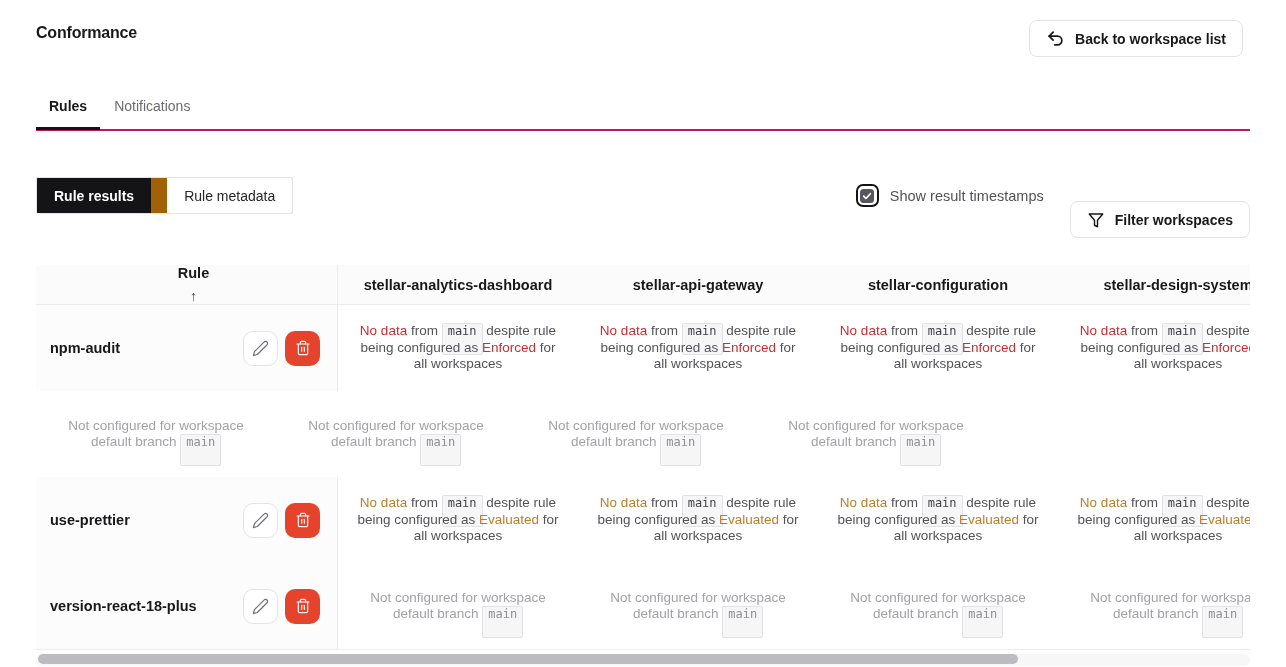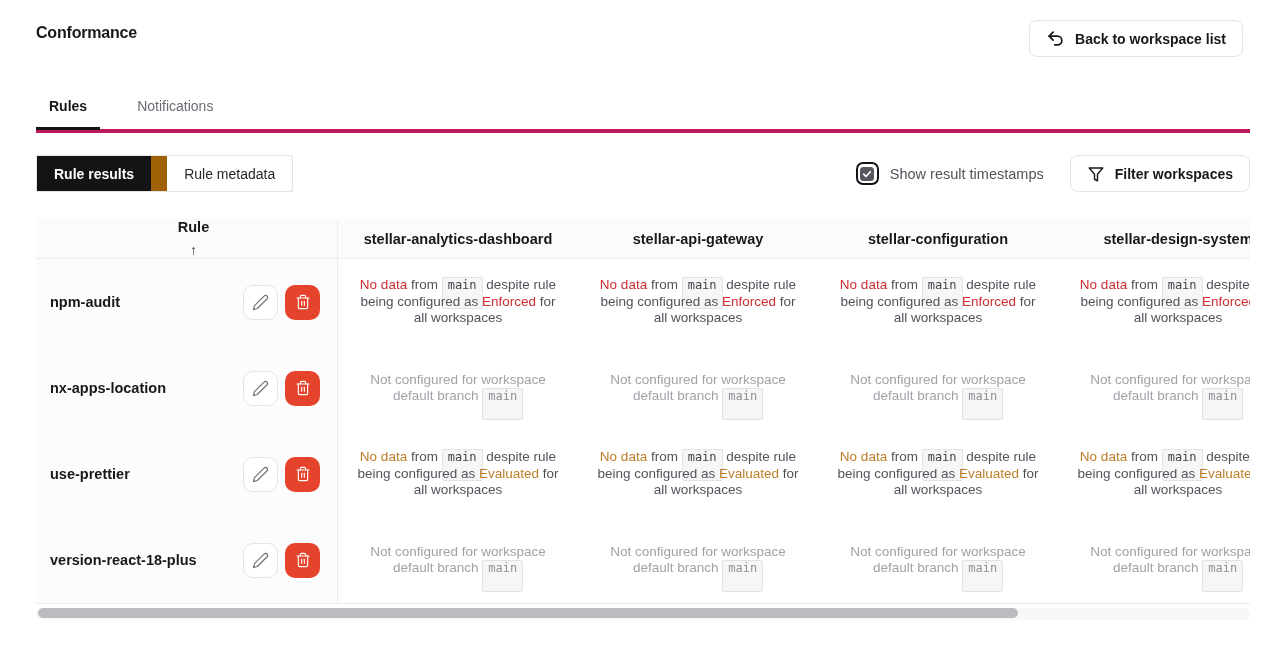--- a/index.html
+++ b/index.html
@@ -13,21 +13,21 @@
   .page-title { font-size: 16px; font-weight: 700; letter-spacing: -0.2px; }
 
   .btn {
     display: inline-flex; align-items: center; gap: 10px;
     background: #fff; border: 1px solid #e4e4e7; border-radius: 8px;
     font-family: "Liberation Sans", sans-serif;
     font-weight: 700; font-size: 14px; color: #18181b; cursor: pointer;
   }
   .back-btn { position: absolute; top: 20px; right: 43px; height: 37px; padding: 0 16px; }
 
-  .tabbar { margin: 56px 36px 0; display: flex; gap: 24px; border-bottom: 4px solid #be185d; }
+  .tabbar { margin: 56px 36px 0; display: flex; gap: 1px; border-bottom: 2px solid #be185d; }
   .tab {
     padding: 0 13px 12px; font-size: 14px; line-height: 17px; color: #6b6b74;
     border-bottom: 3px solid transparent; margin-bottom: -1px; cursor: pointer; background: none; border-top: none; border-left: none; border-right: none;
     font-family: "Liberation Sans", sans-serif;
   }
   .tab.active { color: #18181b; font-weight: 700; border-bottom-color: #141416; }
 
   .toolbar { margin: 22px 36px 0; display: flex; justify-content: space-between; align-items: center; }
   .segmented { display: flex; border: 1px solid #e4e4e7; border-radius: 2px; overflow: hidden; height: 37px; background: #a16207; gap: 16px; }
   .seg {
@@ -39,21 +39,21 @@
   .toolbar-right { display: flex; align-items: center; gap: 26px; }
   .chk { display: flex; align-items: center; gap: 11px; font-size: 14.5px; color: #52525b; cursor: pointer; }
   .chk-ring {
     width: 23px; height: 23px; border: 2px solid #141416; border-radius: 7px;
     display: flex; align-items: center; justify-content: center; background: #fff;
   }
   .chk-box {
     width: 14px; height: 14px; background: #57575f; border-radius: 3.5px;
     display: flex; align-items: center; justify-content: center;
   }
-  .filter-btn { height: 37px; padding: 15px 16px; }
+  .filter-btn { height: 37px; padding: 15px 16px; margin-top: 48px; }
 
   .table-clip { margin: 27px 0 0 36px; width: 1214px; overflow: hidden; border-bottom: 1px solid #ececf0; }
   .tbl { width: 1262px; }
   .thead { display: flex; height: 40px; background: #fbfbfc; border-bottom: 1px solid #ececf0; }
   .th { font-size: 14.5px; font-weight: 600; display: flex; align-items: center; flex-direction: column; }
   .th-rule { width: 302px; padding-left: 14px; gap: 7px; border-right: 1px solid #ececf0; }
   .th-ws { width: 240px; justify-content: center; }
   .sort-arrow { font-weight: 400; font-size: 14px; color: #3f3f46; }
 
   .tr { display: flex; height: 86px; }
@@ -178,22 +178,36 @@
             <div class="msg"><span style="color: rgb(206, 44, 49);">No data</span> from <span class="chip">main</span> despite rule being configured as <span style="color: rgb(206, 44, 49);">Enforced</span> for all workspaces</div>
           </div>
           <div class="td-ws">
             <div class="msg"><span style="color: rgb(206, 44, 49);">No data</span> from <span class="chip">main</span> despite rule being configured as <span style="color: rgb(206, 44, 49);">Enforced</span> for all workspaces</div>
           </div>
           <div class="td-ws">
             <div class="msg"><span style="color: rgb(206, 44, 49);">No data</span> from <span class="chip">main</span> despite rule being configured as <span style="color: rgb(206, 44, 49);">Enforced</span> for all workspaces</div>
           </div>
         </div>
         <div class="tr">
+          <div class="td-ws">
+            <div class="msg muted">Not configured for workspace default branch <span class="chip">main</span></div>
+          </div>
+          <div class="td-ws">
+            <div class="msg muted">Not configured for workspace default branch <span class="chip">main</span></div>
+          </div>
+          <div class="td-ws">
+            <div class="msg muted">Not configured for workspace default branch <span class="chip">main</span></div>
+          </div>
+          <div class="td-ws">
+            <div class="msg muted">Not configured for workspace default branch <span class="chip">main</span></div>
+          </div>
+        </div>
+        <div class="tr">
           <div class="td-rule">
-            <span class="rule-name">nx-apps-location</span>
+            <span class="rule-name">use-prettier</span>
             <div class="acts">
               <button class="icon-btn">
                 <span>
                   <svg width="17" height="17" viewBox="0 0 24 24" fill="none" stroke="#71717a" stroke-width="1.7" stroke-linecap="round" stroke-linejoin="round">
                     <path d="M17 3a2.85 2.83 0 1 1 4 4L7.5 20.5 2 22l1.5-5.5Z"></path>
                   </svg>
                 </span>
               </button>
               <button class="icon-btn danger" style="background: rgb(229, 67, 44);">
                 <span>
@@ -202,35 +216,35 @@
                     <path d="M19 6v14a2 2 0 0 1-2 2H7a2 2 0 0 1-2-2V6"></path>
                     <path d="M8 6V4a2 2 0 0 1 2-2h4a2 2 0 0 1 2 2v2"></path>
                     <path d="M10 11v6"></path>
                     <path d="M14 11v6"></path>
                   </svg>
                 </span>
               </button>
             </div>
           </div>
           <div class="td-ws">
-            <div class="msg muted">Not configured for workspace default branch <span class="chip">main</span></div>
-          </div>
-          <div class="td-ws">
-            <div class="msg muted">Not configured for workspace default branch <span class="chip">main</span></div>
-          </div>
-          <div class="td-ws">
-            <div class="msg muted">Not configured for workspace default branch <span class="chip">main</span></div>
-          </div>
-          <div class="td-ws">
-            <div class="msg muted">Not configured for workspace default branch <span class="chip">main</span></div>
+            <div class="msg"><span style="color: rgb(189, 125, 40);">No data</span> from <span class="chip">main</span> despite rule being configured as <span style="color: rgb(189, 125, 40);">Evaluated</span> for all workspaces</div>
+          </div>
+          <div class="td-ws">
+            <div class="msg"><span style="color: rgb(189, 125, 40);">No data</span> from <span class="chip">main</span> despite rule being configured as <span style="color: rgb(189, 125, 40);">Evaluated</span> for all workspaces</div>
+          </div>
+          <div class="td-ws">
+            <div class="msg"><span style="color: rgb(189, 125, 40);">No data</span> from <span class="chip">main</span> despite rule being configured as <span style="color: rgb(189, 125, 40);">Evaluated</span> for all workspaces</div>
+          </div>
+          <div class="td-ws">
+            <div class="msg"><span style="color: rgb(189, 125, 40);">No data</span> from <span class="chip">main</span> despite rule being configured as <span style="color: rgb(189, 125, 40);">Evaluated</span> for all workspaces</div>
           </div>
         </div>
         <div class="tr">
           <div class="td-rule">
-            <span class="rule-name">use-prettier</span>
+            <span class="rule-name">version-react-18-plus</span>
             <div class="acts">
               <button class="icon-btn">
                 <span>
                   <svg width="17" height="17" viewBox="0 0 24 24" fill="none" stroke="#71717a" stroke-width="1.7" stroke-linecap="round" stroke-linejoin="round">
                     <path d="M17 3a2.85 2.83 0 1 1 4 4L7.5 20.5 2 22l1.5-5.5Z"></path>
                   </svg>
                 </span>
               </button>
               <button class="icon-btn danger" style="background: rgb(229, 67, 44);">
                 <span>
@@ -239,57 +253,20 @@
                     <path d="M19 6v14a2 2 0 0 1-2 2H7a2 2 0 0 1-2-2V6"></path>
                     <path d="M8 6V4a2 2 0 0 1 2-2h4a2 2 0 0 1 2 2v2"></path>
                     <path d="M10 11v6"></path>
                     <path d="M14 11v6"></path>
                   </svg>
                 </span>
               </button>
             </div>
           </div>
           <div class="td-ws">
-            <div class="msg"><span style="color: rgb(189, 125, 40);">No data</span> from <span class="chip">main</span> despite rule being configured as <span style="color: rgb(189, 125, 40);">Evaluated</span> for all workspaces</div>
-          </div>
-          <div class="td-ws">
-            <div class="msg"><span style="color: rgb(189, 125, 40);">No data</span> from <span class="chip">main</span> despite rule being configured as <span style="color: rgb(189, 125, 40);">Evaluated</span> for all workspaces</div>
-          </div>
-          <div class="td-ws">
-            <div class="msg"><span style="color: rgb(189, 125, 40);">No data</span> from <span class="chip">main</span> despite rule being configured as <span style="color: rgb(189, 125, 40);">Evaluated</span> for all workspaces</div>
-          </div>
-          <div class="td-ws">
-            <div class="msg"><span style="color: rgb(189, 125, 40);">No data</span> from <span class="chip">main</span> despite rule being configured as <span style="color: rgb(189, 125, 40);">Evaluated</span> for all workspaces</div>
-          </div>
-        </div>
-        <div class="tr">
-          <div class="td-rule">
-            <span class="rule-name">version-react-18-plus</span>
-            <div class="acts">
-              <button class="icon-btn">
-                <span>
-                  <svg width="17" height="17" viewBox="0 0 24 24" fill="none" stroke="#71717a" stroke-width="1.7" stroke-linecap="round" stroke-linejoin="round">
-                    <path d="M17 3a2.85 2.83 0 1 1 4 4L7.5 20.5 2 22l1.5-5.5Z"></path>
-                  </svg>
-                </span>
-              </button>
-              <button class="icon-btn danger" style="background: rgb(229, 67, 44);">
-                <span>
-                  <svg width="16" height="16" viewBox="0 0 24 24" fill="none" stroke="#fff" stroke-width="1.7" stroke-linecap="round" stroke-linejoin="round">
-                    <path d="M3 6h18"></path>
-                    <path d="M19 6v14a2 2 0 0 1-2 2H7a2 2 0 0 1-2-2V6"></path>
-                    <path d="M8 6V4a2 2 0 0 1 2-2h4a2 2 0 0 1 2 2v2"></path>
-                    <path d="M10 11v6"></path>
-                    <path d="M14 11v6"></path>
-                  </svg>
-                </span>
-              </button>
-            </div>
-          </div>
-          <div class="td-ws">
             <div class="msg muted">Not configured for workspace default branch <span class="chip">main</span></div>
           </div>
           <div class="td-ws">
             <div class="msg muted">Not configured for workspace default branch <span class="chip">main</span></div>
           </div>
           <div class="td-ws">
             <div class="msg muted">Not configured for workspace default branch <span class="chip">main</span></div>
           </div>
           <div class="td-ws">
             <div class="msg muted">Not configured for workspace default branch <span class="chip">main</span></div>

